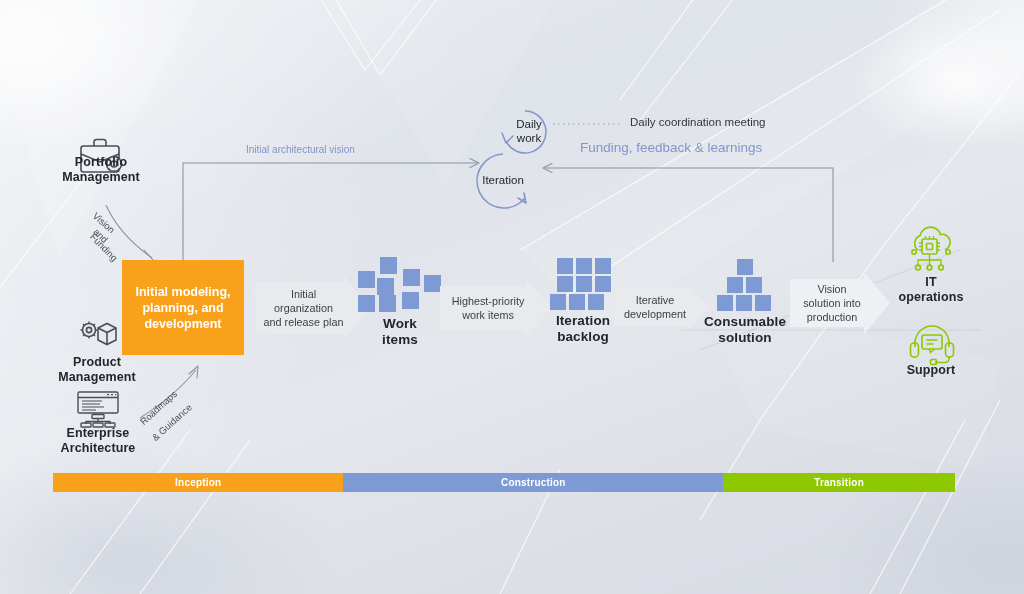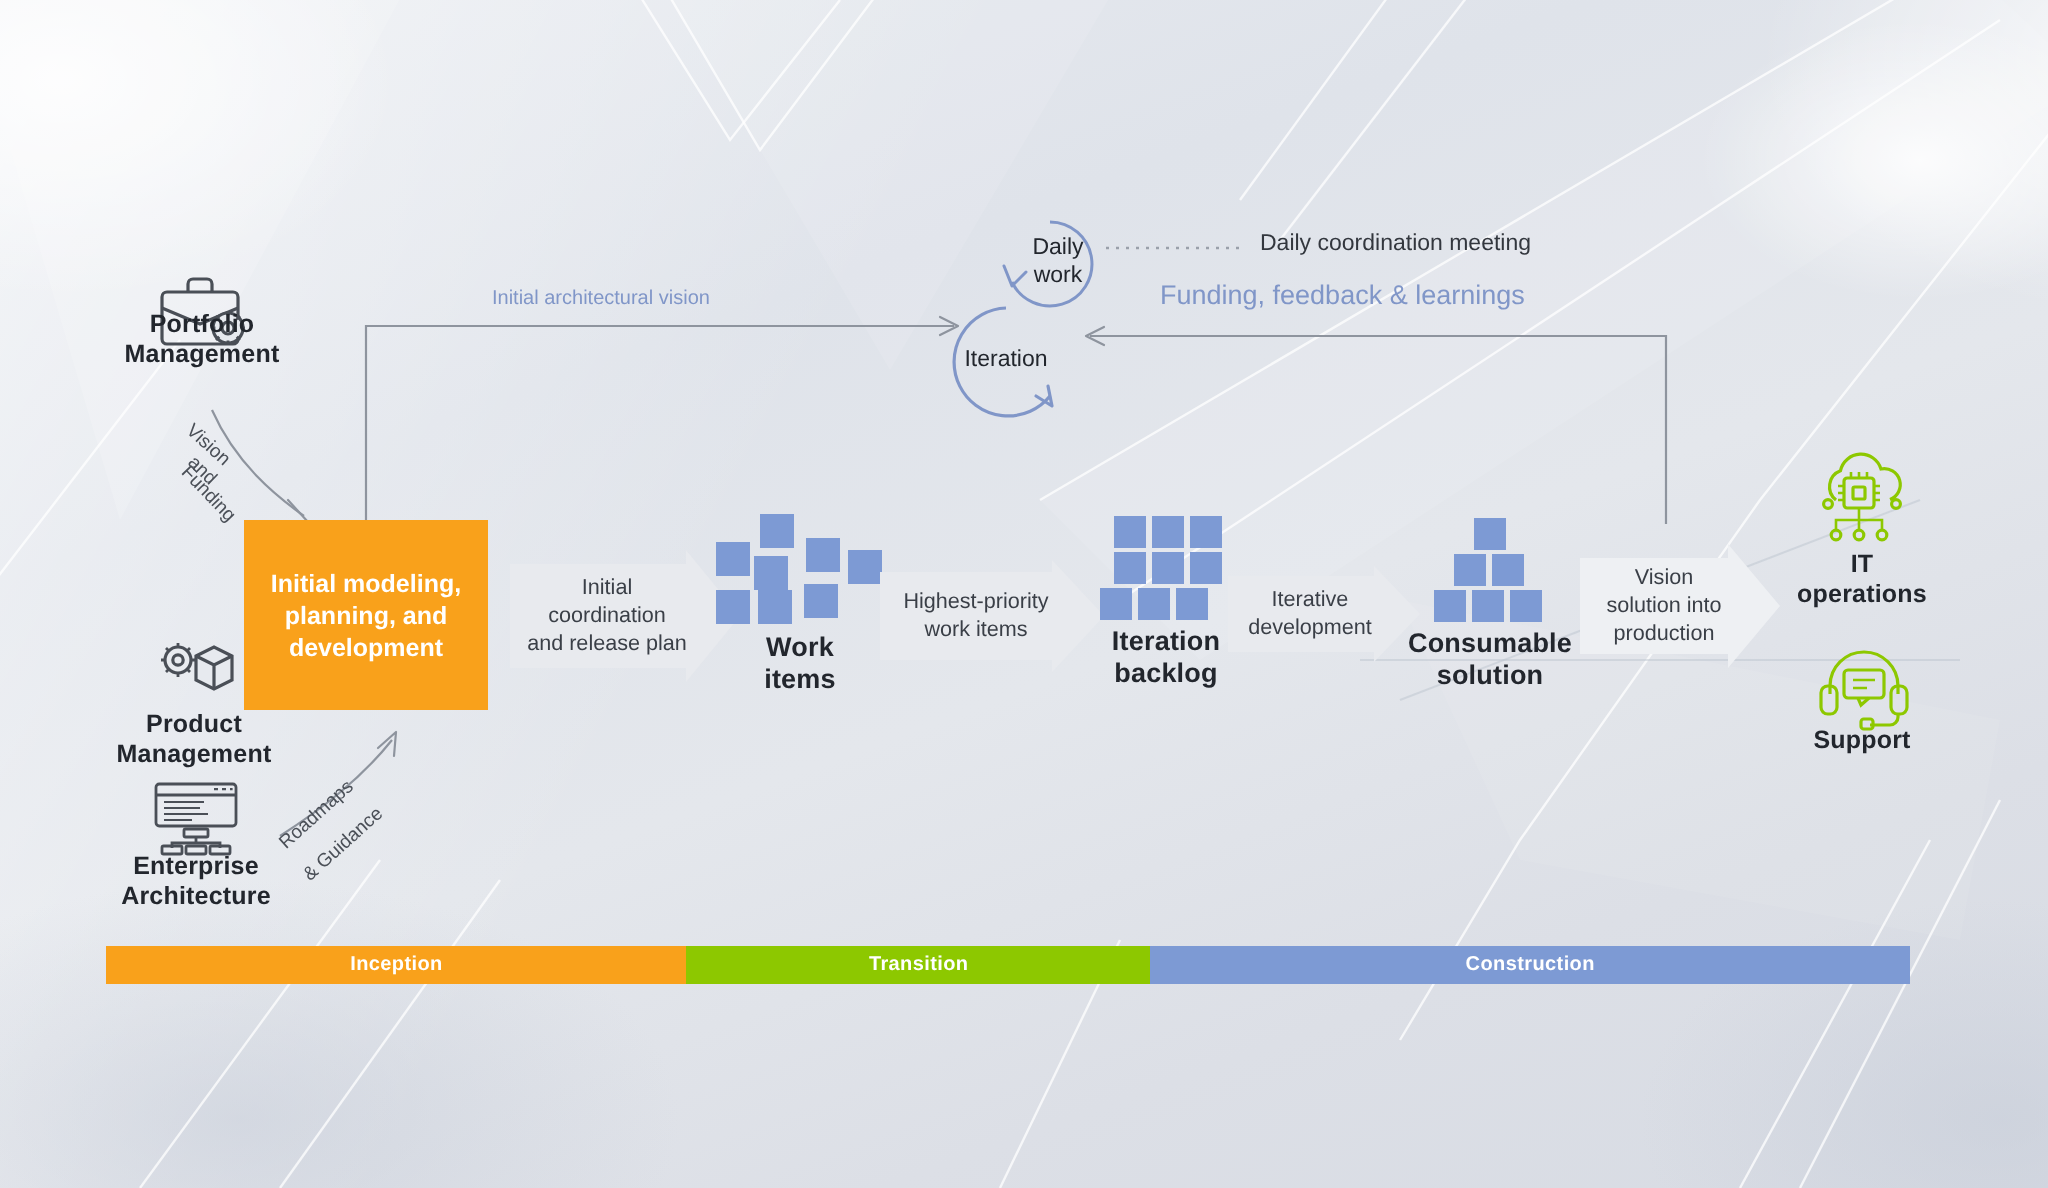--- a/index.html
+++ b/index.html
@@ -269,21 +269,21 @@
       <div>development</div>
     </div>
   </div>
 
   <div class="chev" style="left:255px; top:275px; width:115px; height:66px;">
     <svg style="position:absolute; left:0; top:0;" width="115" height="66" viewBox="0 0 115 66">
       <polygon points="0,7 88,7 88,0 115,33 88,66 88,59 0,59" fill="#E8EAEE"></polygon>
     </svg>
     <span class="t" style="padding-right:16px;">
       <span>Initial</span><br>
-      <span>coordination</span><br>
+      <span>organization</span><br>
       <span>and release plan</span>
     </span>
   </div>
 
   <div class="sq-grp" style="left:358px; top:256px; width:84px; height:58px;">
     <div class="sq" style="left:0px;  top:15px; width:17px; height:17px;"></div>
     <div class="sq" style="left:22px; top:1px;  width:17px; height:17px;"></div>
     <div class="sq" style="left:19px; top:22px; width:17px; height:17px;"></div>
     <div class="sq" style="left:45px; top:13px; width:17px; height:17px;"></div>
     <div class="sq" style="left:66px; top:19px; width:17px; height:17px;"></div>
@@ -411,21 +411,21 @@
   <div class="ann blue vision" style="left:246px; top:144px;">Initial architectural vision</div>
 
   <div class="ann" style="left:630px; top:116px; font-size:11.5px;">Daily coordination meeting</div>
 
   <div class="ann blue" style="left:580px; top:140px;">Funding, feedback &amp; learnings</div>
 
   <div id="phase-bar">
     <div class="phase" style="background:#F9A11B; width:32.2%;">
       <span>Inception</span>
     </div>
+    <div class="phase" style="background:#7D9AD4; width:42.1%;">
+      <span>Construction</span>
+    </div>
     <div class="phase" style="background:#8DC800; width:25.7%;">
       <span>Transition</span>
     </div>
-    <div class="phase" style="background:#7D9AD4; width:42.1%;">
-      <span>Construction</span>
-    </div>
   </div>
 
 </div>
 
 </body></html>

